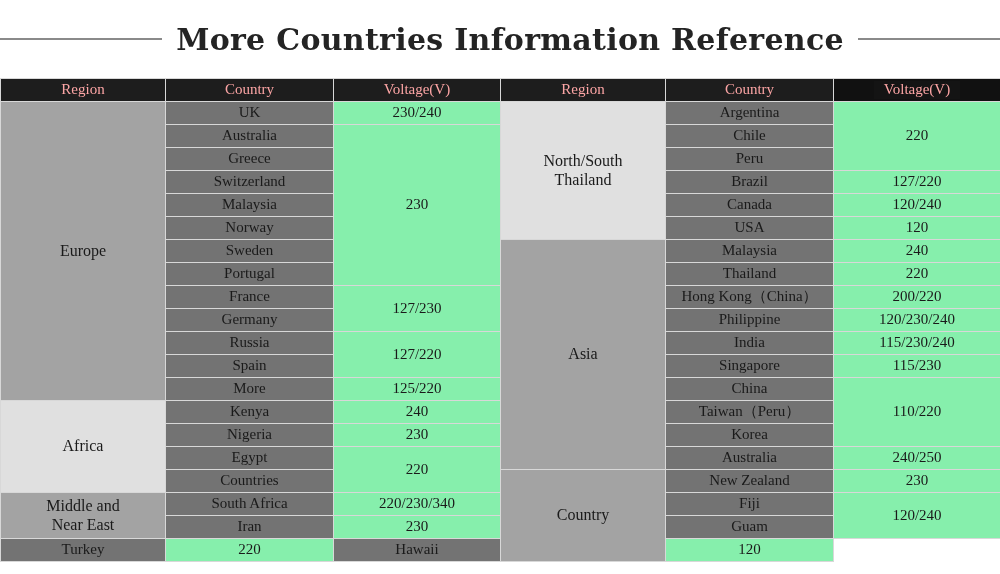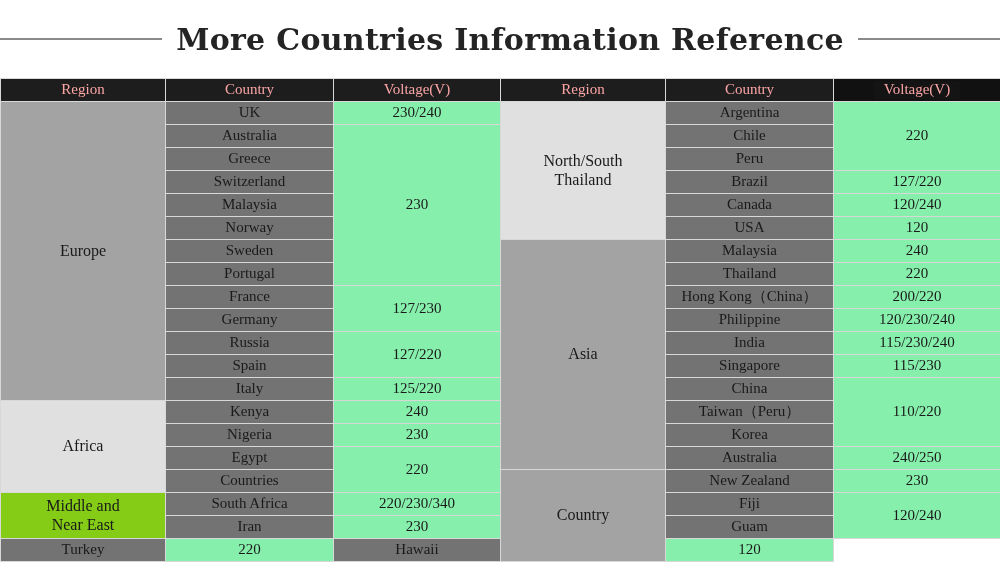--- a/index.html
+++ b/index.html
@@ -88,21 +88,21 @@
 
   
   td.region {
     background: #a3a3a3;
     font-size: 16px;
   }
   td.region.dark {
     background: #e0e0e0;
   }
   td.region.mid {
-    background: #84cc16;
+    background: #a3a3a3;
     margin-left: 8px;
   }
   td.country {
     background: #737373;
   }
   td.volt {
     background: #86efac;
   }
   .two-line { line-height: 1.25; }
 </style>
@@ -199,21 +199,21 @@
           <td class="volt" rowspan="2">127/220</td>
           <td class="country">India</td>
           <td class="volt" rowspan="1">115/230/240</td>
         </tr>
         <tr>
           <td class="country">Spain</td>
           <td class="country">Singapore</td>
           <td class="volt" rowspan="1">115/230</td>
         </tr>
         <tr>
-          <td class="country">Italy</td>
+          <td class="country">More</td>
           <td class="volt" rowspan="1">125/220</td>
           <td class="country">China</td>
           <td class="volt" rowspan="3">110/220</td>
         </tr>
         <tr>
           <td class="region dark" rowspan="4">Africa</td>
           <td class="country">Kenya</td>
           <td class="volt" rowspan="1">240</td>
           <td class="country">Taiwan（Peru）</td>
         </tr>

